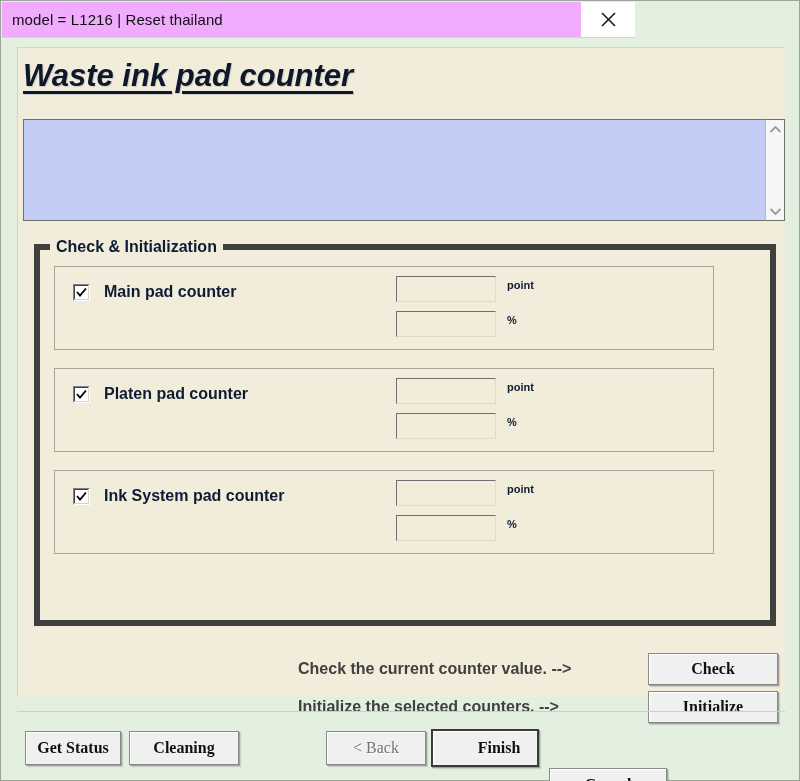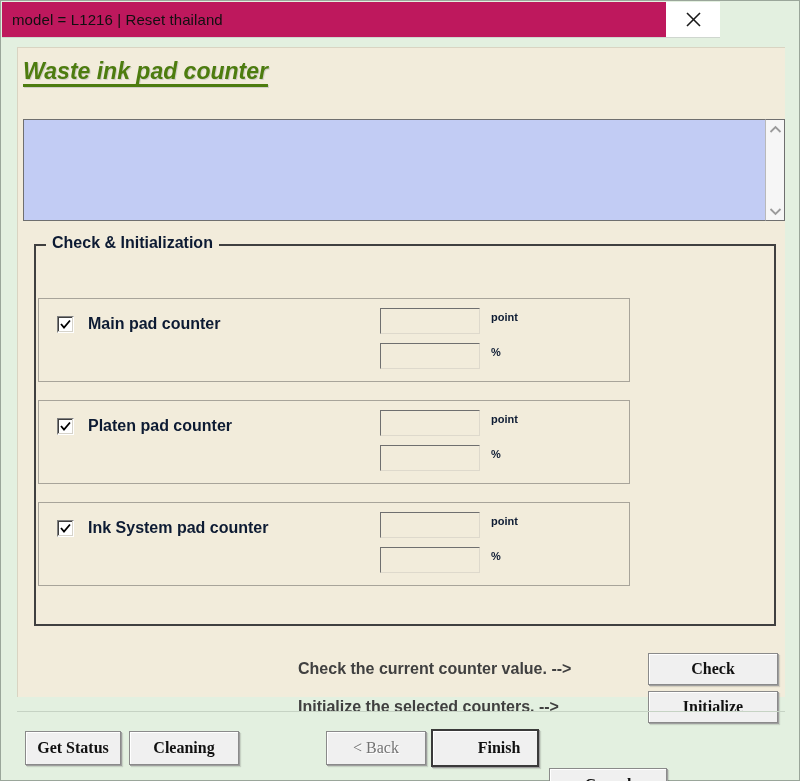--- a/index.html
+++ b/index.html
@@ -21,23 +21,23 @@
     height: 781px;
     box-sizing: border-box;
     background: #e3f0e0;
     border: 1px solid #9aa69a;
   }
 
   
   .titlebar {
     position: absolute;
     left: 1px; top: 1px;
-    width: 718px;
+    width: 633px;
     height: 36px;
-    background: #be185d;
+    background: #f0abfc;
     border-bottom: 1px solid #cfd6cf;
     box-sizing: border-box;
     display: flex;
     align-items: center;
   }
   .titlebar-text {
     font-size: 15px;
     color: #101010;
     padding-left: 10px;
     font-weight: 400;
@@ -67,24 +67,24 @@
     background: #f2ecdb;
     box-sizing: border-box;
     border-top: 1px solid #d9d4c2;
     border-left: 1px solid #d9d4c2;
   }
 
   .page-title {
     position: absolute;
     left: 5px;
     top: 10px;
-    font-size: 23px;
+    font-size: 31px;
     font-weight: bold;
     font-style: italic;
-    color: #4d7c0f;
+    color: #0f172a;
     text-decoration: underline;
     text-decoration-thickness: 3px;
     text-underline-offset: 5px;
     white-space: nowrap;
     text-shadow: 1px 1px 0 rgba(180,180,180,.55);
   }
 
   
   .log-wrap {
     position: absolute;
@@ -137,43 +137,42 @@
     user-select: none;
   }
 
   
   .groupbox {
     position: absolute;
     left: 16px;
     top: 196px;
     width: 742px;
     height: 382px;
-    border: 2px solid #404040;
+    border: 6px solid #404040;
     box-sizing: border-box;
   }
   .groupbox-legend {
     position: absolute;
     left: 10px;
     top: -12px;
     background: #f2ecdb;
     padding: 0 6px;
     font-size: 16px;
     font-weight: bold;
     color: #0d1b33;
     white-space: nowrap;
   }
 
   .counter-panel {
     position: absolute;
-    left: 2px;
-    width: 592px;
+    left: 14px;
+    width: 660px;
     height: 84px;
     border: 1px solid #a8a49a;
     box-sizing: border-box;
-    margin-top: 36px;
   }
   .counter-panel.p1 { top: 16px; }
   .counter-panel.p2 { top: 118px; }
   .counter-panel.p3 { top: 220px; }
 
   .chk-row {
     position: absolute;
     left: 18px;
     top: 16px;
     display: flex;

